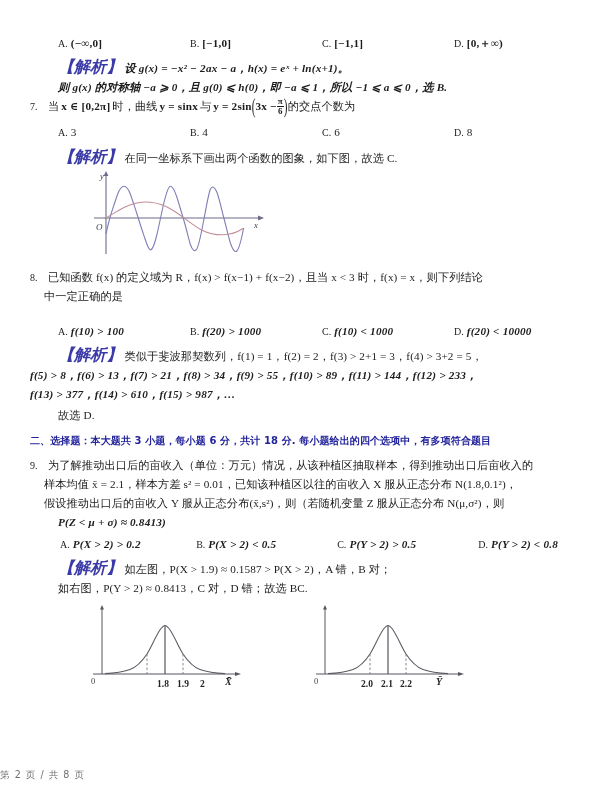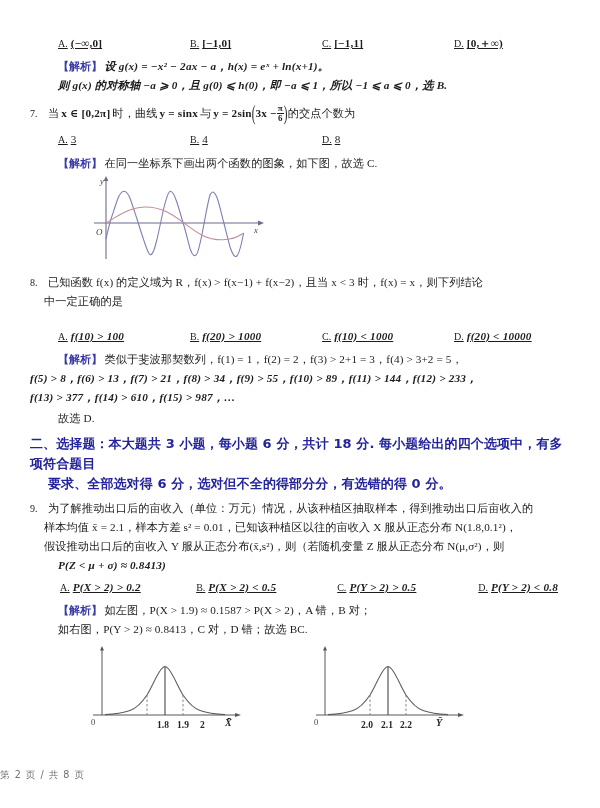--- a/index.html
+++ b/index.html
@@ -45,51 +45,51 @@
   }
   .mathu { 
     font-weight: bold;
     font-style: normal;
   }
 
   .jiexi {
     color: #3b3ba8;
     font-weight: bold;
     font-family: "DejaVu Sans", sans-serif;
-    font-size: 11px;
+    font-size: 16px;
     margin-right: 2px;
+    font-style: italic;
   }
 
   
   .choices {
     display: flex;
     font-size: 11.2px;
     line-height: 19px;
     padding-left: 26px;
     white-space: nowrap;
-    text-decoration: underline;
   }
   .choices .opt { }
   .opt-label {
     font-size: 10px;
     margin-right: 3px;
   }
   .w-a { width: 132px; }
   .w-b { width: 132px; }
   .w-c { width: 132px; }
 
   .choices-tight { padding-left: 24px; }
   .choices-tight .opt { margin-right: 18px; }
 
   
   .sec-head {
     color: #23239c;
     font-weight: bold;
     font-family: "DejaVu Sans", sans-serif;
-    font-size: 13px;
+    font-size: 10px;
     line-height: 20px;
     letter-spacing: 0.1px;
   }
   .sec-head .l2 { padding-left: 18px; }
 
   
   .fig-sine {
     margin: 2px 0 0 58px;
   }
   .fig-normals {
@@ -163,31 +163,34 @@
     </span>
   </div>
 
   <div class="line indent2" style="margin-top:4px;">
     <span class="jiexi">【解析】</span><span class="math">设 g(x) = −x² − 2ax − a，h(x) = eˣ + ln(x+1)。</span>
   </div>
   <div class="line indent2">
     <span class="math">则 g(x) 的对称轴 −a ⩾ 0，且 g(0) ⩽ h(0)，即 −a ⩽ 1，所以 −1 ⩽ a ⩽ 0，选 B.</span>
   </div>
 
-  <div class="line" style="margin-top:9px;">
+  <div class="line" style="">
     <span class="qnum">7.</span><span>当</span><span class="math mathu" style="padding:0 2px;">x ∈ [0,2π]</span><span>时，曲线</span><span class="math mathu" style="padding:0 2px;">y = sinx</span><span>与</span><span class="math mathu" style="padding-left:2px;">y = 2sin</span><span class="paren-big">(</span><span class="math mathu">3x −</span><span class="frac"><span class="num math mathu">π</span><span class="den math mathu">6</span></span><span class="paren-big">)</span><span>的交点个数为</span>
   </div>
 
   <div class="choices" style="margin-top:6px; padding-left:28px;">
     <span class="opt w-a">
       <span class="opt-label">A.</span><span>3</span>
     </span>
     <span class="opt w-b">
       <span class="opt-label">B.</span><span>4</span>
     </span>
+    <span class="opt w-c">
+      <span class="opt-label">C.</span><span>6</span>
+    </span>
     <span class="opt">
       <span class="opt-label">D.</span><span>8</span>
     </span>
   </div>
 
   <div class="line indent2" style="margin-top:5px;">
     <span class="jiexi">【解析】</span><span>在同一坐标系下画出两个函数的图象，如下图，故选 C.</span>
   </div>
 
   <div class="fig-sine">
@@ -241,21 +244,20 @@
   </div>
   <div class="line">
     <span class="math">f(13) &gt; 377，f(14) &gt; 610，f(15) &gt; 987，…</span>
   </div>
   <div class="line indent2" style="margin-top:2px;">
     <span>故选 D.</span>
   </div>
 
   <div class="sec-head" style="margin-top:6px;">
     <div>二、选择题：本大题共 3 小题，每小题 6 分，共计 18 分. 每小题给出的四个选项中，有多项符合题目</div>
-    <div class="l2">要求、全部选对得 6 分，选对但不全的得部分分，有选错的得 0 分。</div>
   </div>
 
   <div class="line" style="margin-top:5px;">
     <span class="qnum">9.</span><span>为了解推动出口后的亩收入（单位：万元）情况，从该种植区抽取样本，得到推动出口后亩收入的</span>
   </div>
   <div class="line indent1">
     <span>样本均值 x̄ = 2.1，样本方差 s² = 0.01，已知该种植区以往的亩收入 X 服从正态分布 N(1.8,0.1²)，</span>
   </div>
   <div class="line indent1">
     <span>假设推动出口后的亩收入 Y 服从正态分布(x̄,s²)，则（若随机变量 Z 服从正态分布 N(μ,σ²)，则</span>

